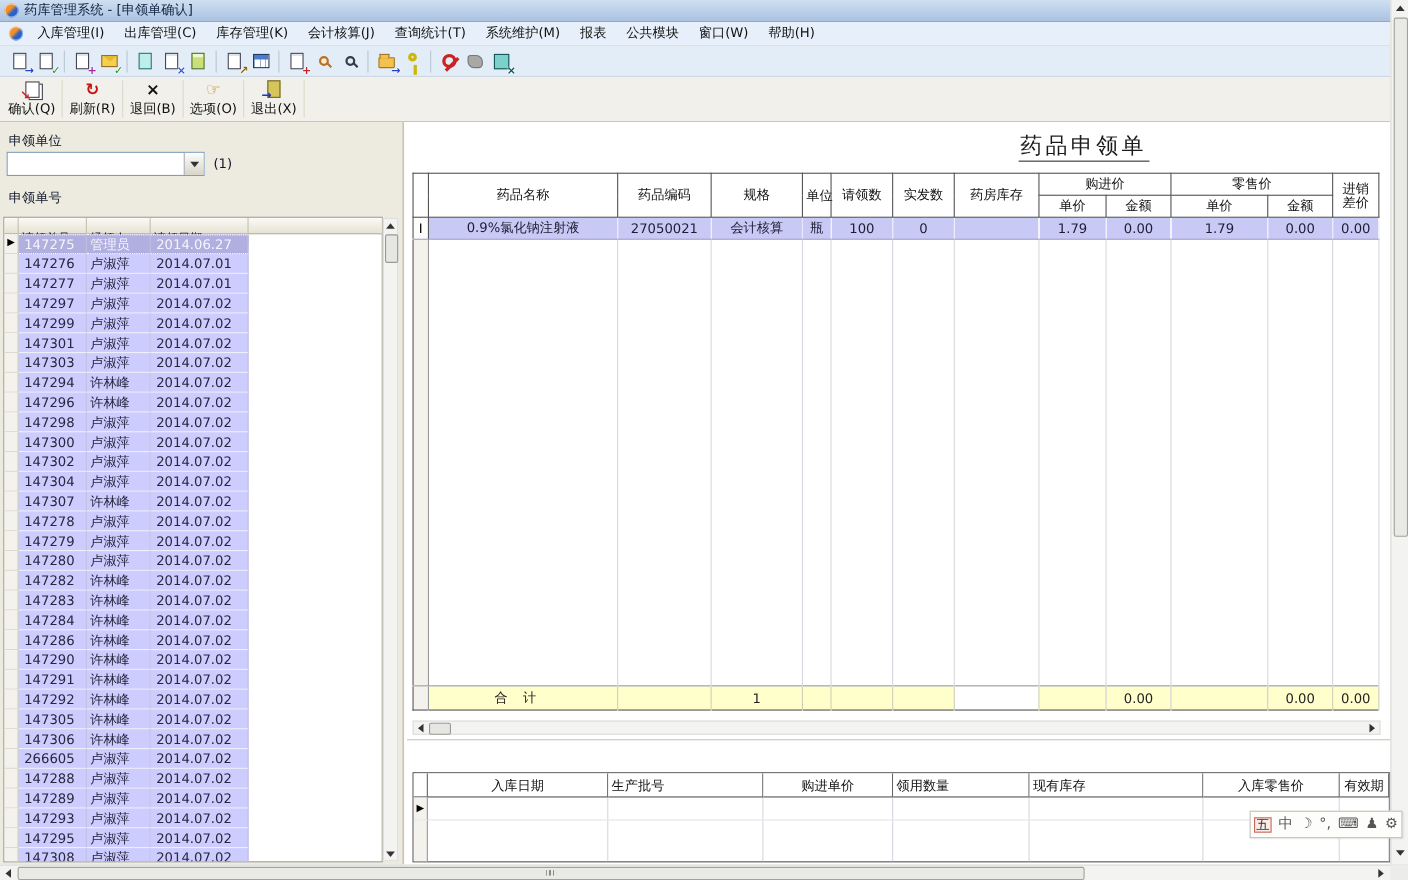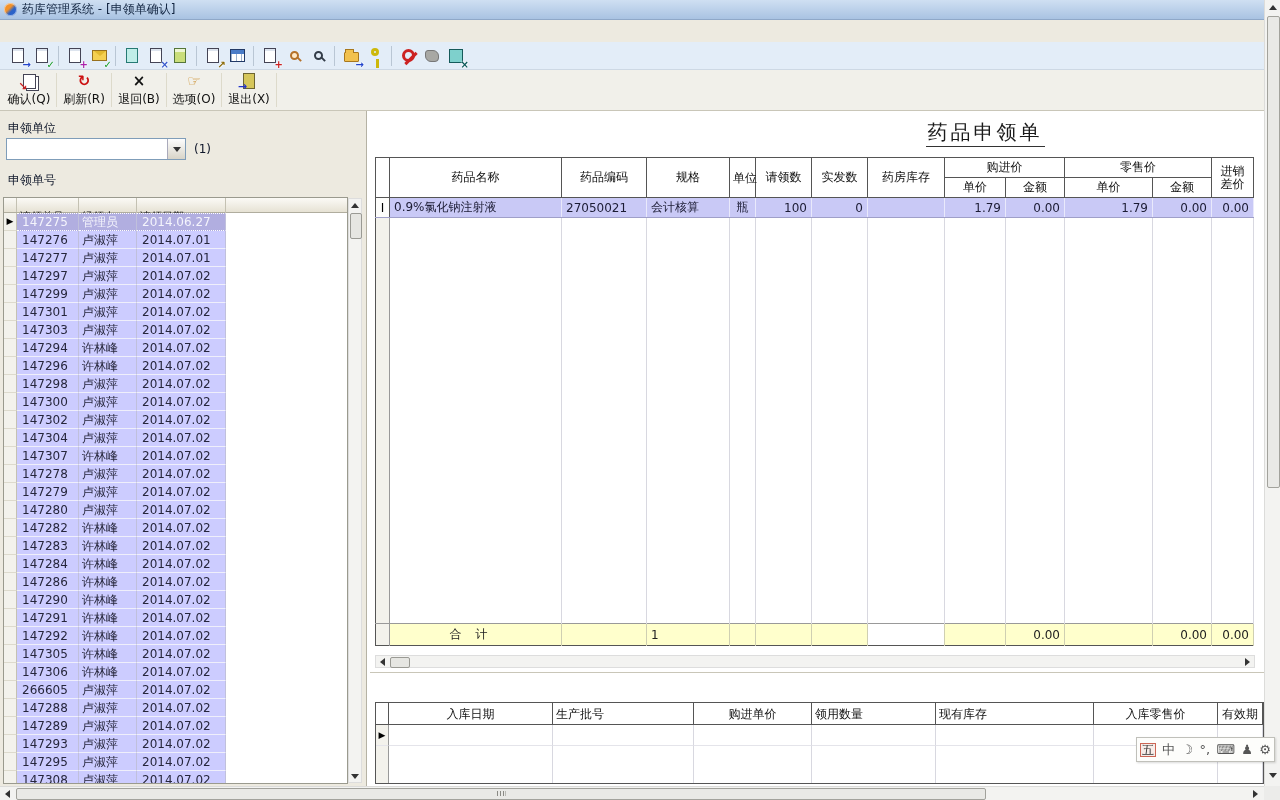--- a/index.html
+++ b/index.html
@@ -109,21 +109,21 @@
   .lvscroll .sa{position:absolute;left:0;width:100%;height:12px;display:flex;align-items:center;justify-content:center;}
   .lvthumb{position:absolute;left:1px;top:14px;width:10px;height:24px;background:#e6e6e2;
     border:1px solid #9a9a94;border-radius:2px;}
   
   .sheet-title{position:absolute;left:900px;top:119px;width:170px;text-align:center;
     font-size:20px;letter-spacing:3px;color:#1a1a1a;}
   .sheet-title span{border-bottom:1px solid #333;padding:0 2px 2px 2px;}
   table.maingrid{position:absolute;left:375px;top:157px;border-collapse:collapse;table-layout:fixed;
     width:879px;background:#fff;border:1px solid #555;}
   .maingrid th{border:1px solid #555;background:#fff;font-weight:normal;font-size:12px;padding:1px 2px;color:#111;}
-  .maingrid td{padding:1px 4px;font-size:12px;white-space:nowrap;overflow:hidden;}
+  .maingrid td{padding:1px 4px;font-size:12px;white-space:nowrap;overflow:hidden;text-align:center;}
   .maingrid tr.drow td{background:#c9c9f6;border-right:1px solid #e9e9fb;border-bottom:1px solid #9f9fc8;color:#1c1c34;}
   .maingrid tr.drow td.selcell{background:#fdfdfb;border-right:1px solid #555;color:#000;text-align:center;padding:0;}
   .maingrid tr.fill td{border-right:1px solid #d8d8e0;height:403px;background:#fff;}
   .maingrid tr.fill td.selcell{background:#f3f2ec;border-right:1px solid #999;}
   .maingrid tr.trow td{background:#ffffcc;border-right:1px solid #cfcfb2;border-top:1px solid #999;height:19px;}
   .maingrid tr.trow td.selcell{background:#f3f2ec;border-right:1px solid #999;}
   .maingrid tr.trow td.whitecell{background:#fff;}
   .tright{text-align:right;}
   .tcenter{text-align:center;}
   .wrap2{display:inline-block;width:26px;line-height:13px;word-break:break-all;}
@@ -179,20 +179,35 @@
 </head>
 <body>
 
 <div class="screen">
 
   <div class="titlebar">
     <span class="applogo"></span>
     <span class="title">药库管理系统 - [申领单确认]</span>
   </div>
 
+  <div class="menubar">
+    <span class="applogo" style="margin:0 4px;"></span>
+    <span id="menu-items" style="display:flex;">
+        <span class="menu-item">入库管理(I)</span>
+        <span class="menu-item">出库管理(C)</span>
+        <span class="menu-item">库存管理(K)</span>
+        <span class="menu-item">会计核算(J)</span>
+        <span class="menu-item">查询统计(T)</span>
+        <span class="menu-item">系统维护(M)</span>
+        <span class="menu-item">报表</span>
+        <span class="menu-item">公共模块</span>
+        <span class="menu-item">窗口(W)</span>
+        <span class="menu-item">帮助(H)</span>
+      </span>
+  </div>
 
   <div class="toolbar1" id="toolbar1">
       <span class="tbicon">
         <span class="ibase page"></span>
         <span class="ibadge" style="color: rgb(34, 68, 204);">→</span>
       </span>
       <span class="tbicon">
         <span class="ibase page"></span>
         <span class="ibadge" style="color: rgb(17, 153, 34);">✓</span>
       </span>

